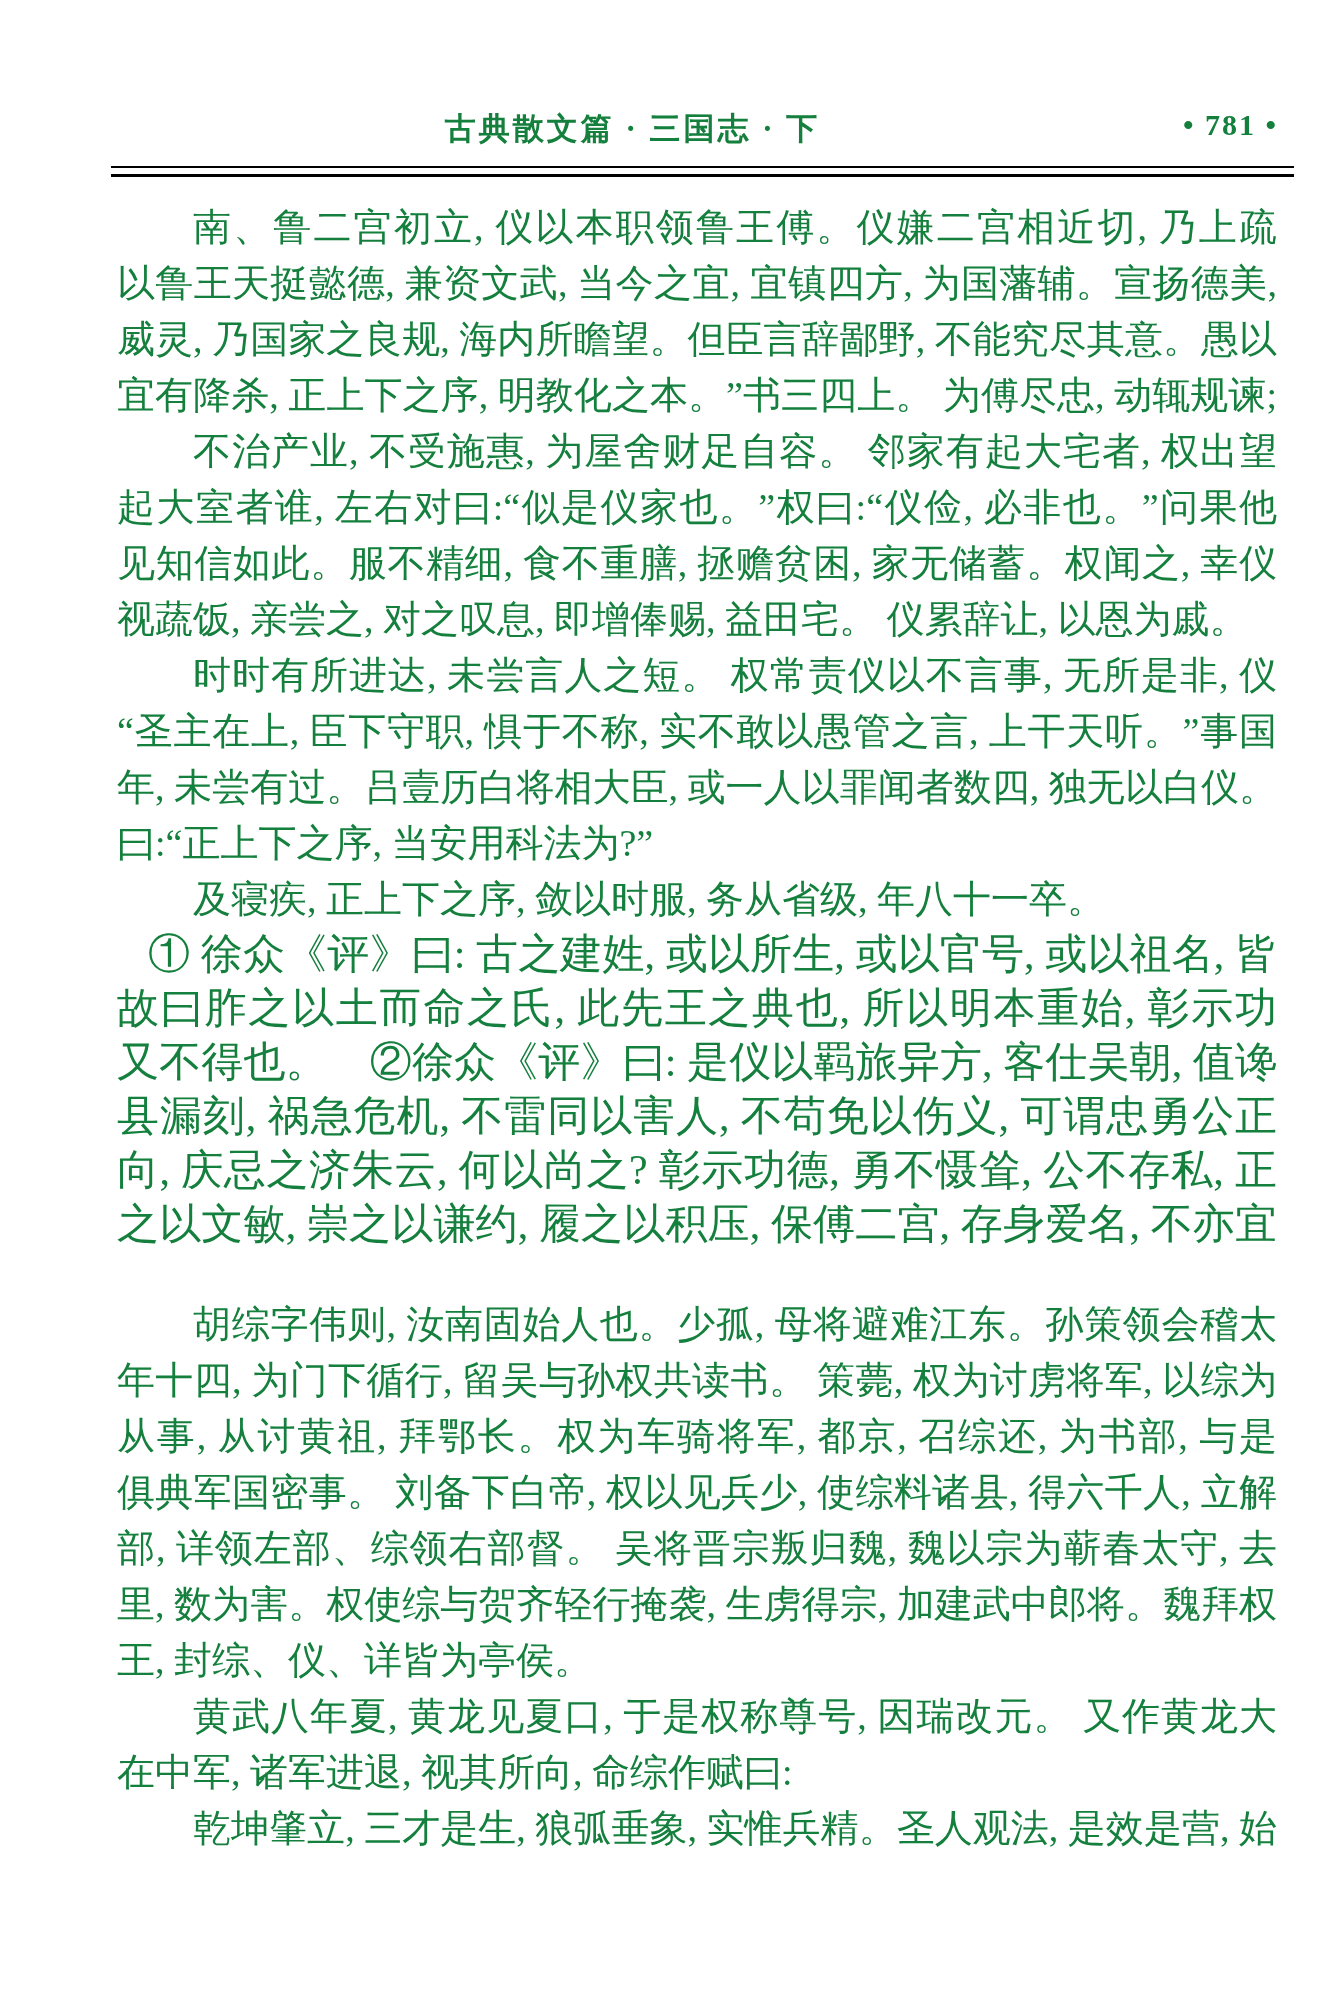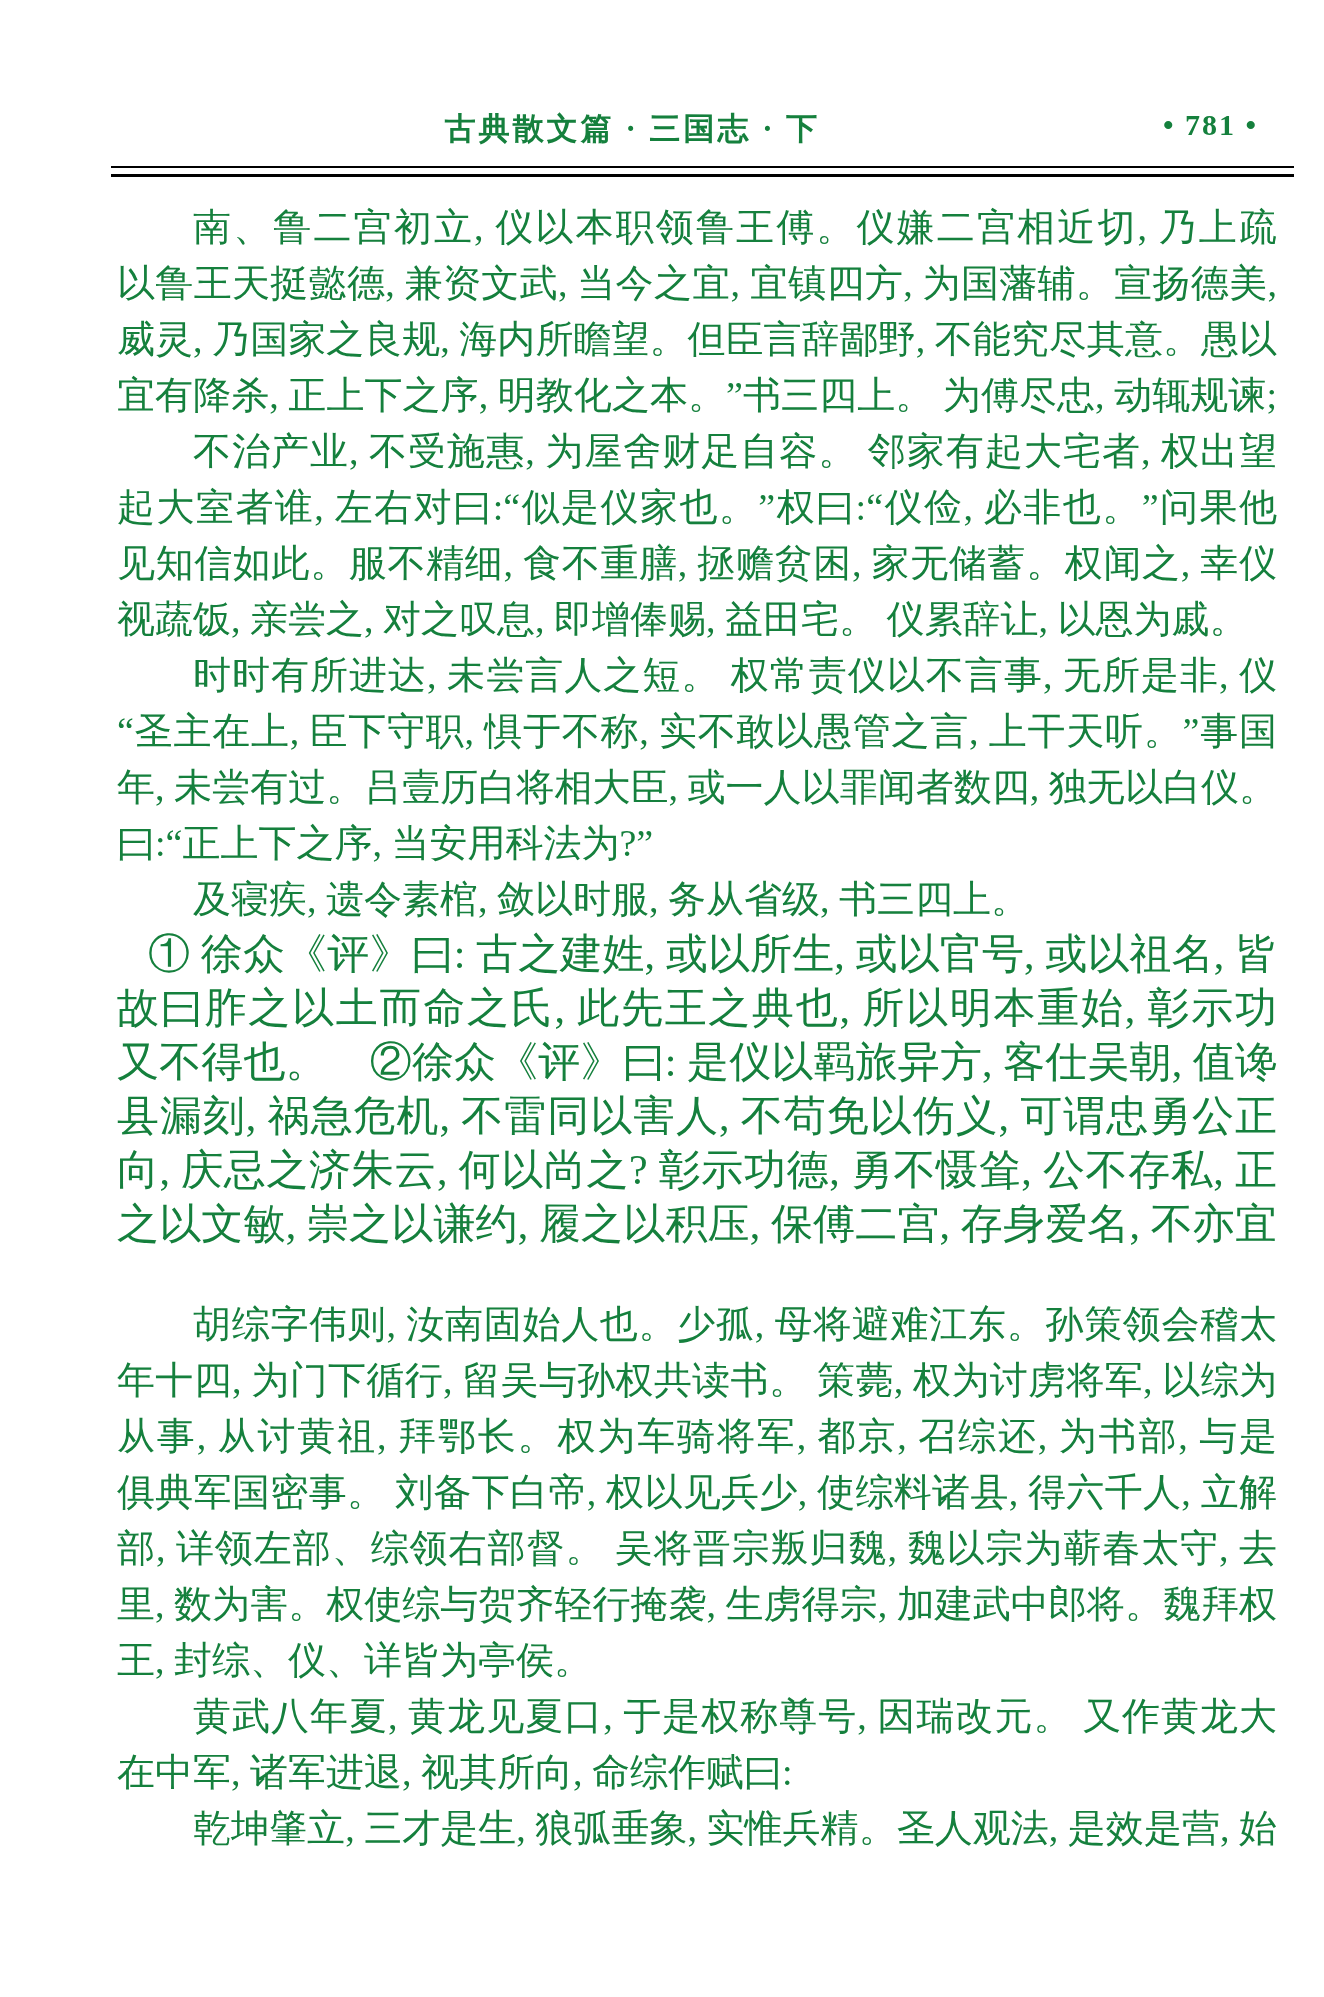--- a/index.html
+++ b/index.html
@@ -29,21 +29,21 @@
     right: 140px;
     top: 108px;
     text-align: center;
     font-size: 31px;
     font-weight: bold;
     letter-spacing: 3px;
     white-space: nowrap;
   }
   .header-page-number {
     position: absolute;
-    right: 36px;
+    right: 16px;
     top: 108px;
     font-size: 30px;
     font-weight: bold;
     letter-spacing: 2px;
     white-space: nowrap;
   }
   .header-rule {
     margin: 6px 62px 0 79px;
     height: 6px;
     border-top: 2px solid #000000;
@@ -112,21 +112,21 @@
         <div class="line">见知信如此。服不精细, 食不重膳, 拯赡贫困, 家无储蓄。权闻之, 幸仪舍, 求</div>
         <div class="line last">视蔬饭, 亲尝之, 对之叹息, 即增俸赐, 益田宅。 仪累辞让, 以恩为戚。</div>
       </div>
       <div class="para body">
         <div class="line first">时时有所进达, 未尝言人之短。 权常责仪以不言事, 无所是非, 仪对曰:</div>
         <div class="line">“圣主在上, 臣下守职, 惧于不称, 实不敢以愚管之言, 上干天听。”事国数十</div>
         <div class="line">年, 未尝有过。吕壹历白将相大臣, 或一人以罪闻者数四, 独无以白仪。权叹</div>
         <div class="line last">曰:“正上下之序, 当安用科法为?”</div>
       </div>
       <div class="para body">
-        <div class="line first last">及寝疾, 遗令素棺, 敛以时服, 务从省级, 书三四上。</div>
+        <div class="line first last">及寝疾, 正上下之序, 敛以时服, 务从省级, 年八十一卒。</div>
       </div>
       <div class="para annotation">
         <div class="line first">① 徐众《评》曰: 古之建姓, 或以所生, 或以官号, 或以祖名, 皆有义体, 以明氏族。</div>
         <div class="line">故曰胙之以土而命之氏, 此先王之典也, 所以明本重始, 彰示功德, 子孙不忘也。 今离</div>
         <div class="line">又不得也。　②徐众《评》曰: 是仪以羁旅异方, 客仕吴朝, 值谗邪殄行, 当严毅之威, 命</div>
         <div class="line">县漏刻, 祸急危机, 不雷同以害人, 不苟免以伤义, 可谓忠勇公正之士, 虽祁奚之免叔</div>
         <div class="line">向, 庆忌之济朱云, 何以尚之? 彰示功德, 勇不慑耸, 公不存私, 正不党邪, 资此四德, 加</div>
         <div class="line last">之以文敏, 崇之以谦约, 履之以积压, 保傅二宫, 存身爱名, 不亦宜乎!</div>
       </div>
       <div class="para body gap-before">

